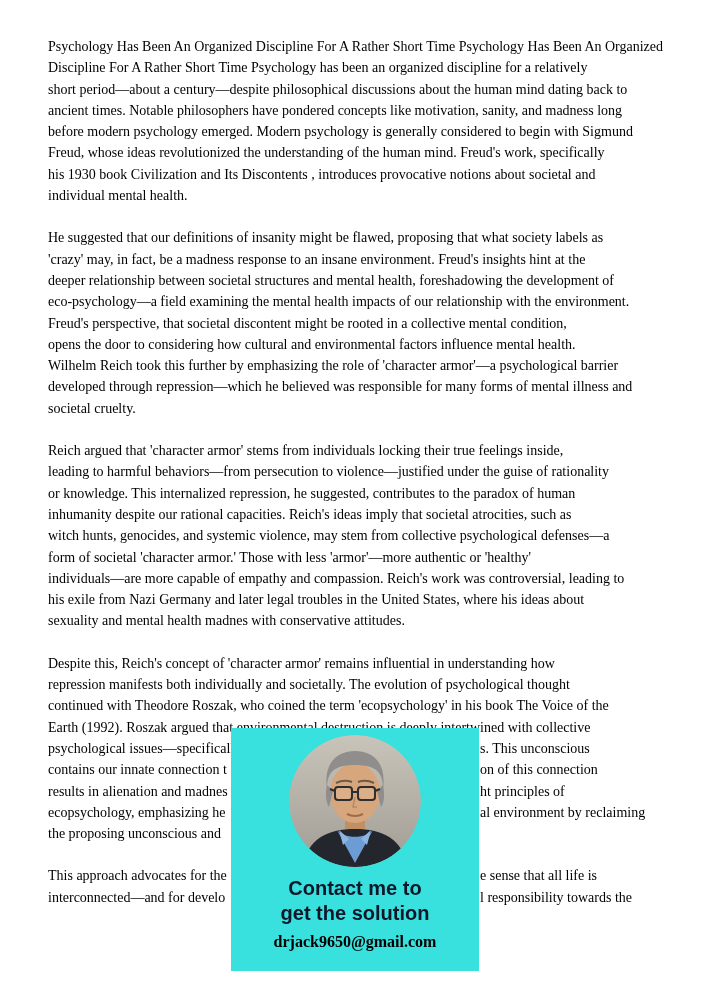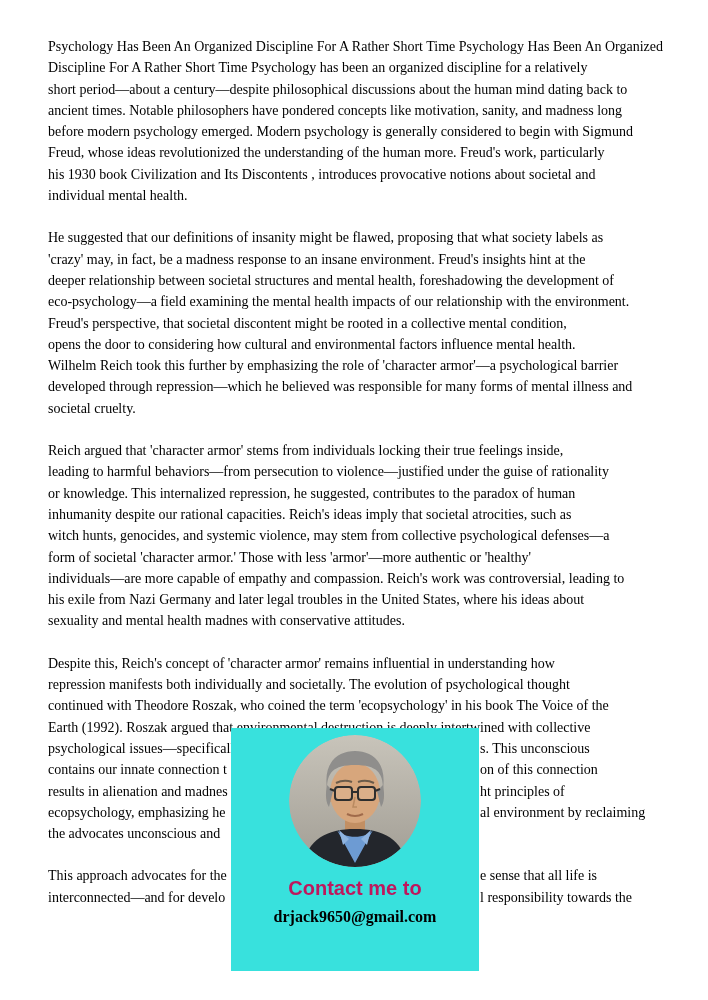--- a/index.html
+++ b/index.html
@@ -73,21 +73,21 @@
 
 <div class="page">
 
   <div class="text-flow" id="text-container">
       <div class="paragraph">
         <div class="line">Psychology Has Been An Organized Discipline For A Rather Short Time Psychology Has Been An Organized</div>
         <div class="line">Discipline For A Rather Short Time Psychology has been an organized discipline for a relatively</div>
         <div class="line">short period—about a century—despite philosophical discussions about the human mind dating back to</div>
         <div class="line">ancient times. Notable philosophers have pondered concepts like motivation, sanity, and madness long</div>
         <div class="line">before modern psychology emerged. Modern psychology is generally considered to begin with Sigmund</div>
-        <div class="line">Freud, whose ideas revolutionized the understanding of the human more. Freud's work, particularly</div>
+        <div class="line">Freud, whose ideas revolutionized the understanding of the human mind. Freud's work, specifically</div>
         <div class="line">his 1930 book Civilization and Its Discontents , introduces provocative notions about societal and</div>
         <div class="line">individual mental health.</div>
       </div>
       <div class="paragraph">
         <div class="line">He suggested that our definitions of insanity might be flawed, proposing that what society labels as</div>
         <div class="line">'crazy' may, in fact, be a madness response to an insane environment. Freud's insights hint at the</div>
         <div class="line">deeper relationship between societal structures and mental health, foreshadowing the development of</div>
         <div class="line">eco-psychology—a field examining the mental health impacts of our relationship with the environment.</div>
         <div class="line">Freud's perspective, that societal discontent might be rooted in a collective mental condition,</div>
         <div class="line">opens the door to considering how cultural and environmental factors influence mental health.</div>
@@ -108,21 +108,21 @@
       </div>
       <div class="paragraph">
         <div class="line">Despite this, Reich's concept of 'character armor' remains influential in understanding how</div>
         <div class="line">repression manifests both individually and societally. The evolution of psychological thought</div>
         <div class="line">continued with Theodore Roszak, who coined the term 'ecopsychology' in his book The Voice of the</div>
         <div class="line">Earth (1992). Roszak argued that environmental destruction is deeply intertwined with collective</div>
         <div class="line"><span>psychological issues—specifically</span><span class="right-frag">s. This unconscious</span></div>
         <div class="line"><span>contains our innate connection t</span><span class="right-frag">on of this connection</span></div>
         <div class="line"><span>results in alienation and madnes</span><span class="right-frag">ht principles of</span></div>
         <div class="line"><span>ecopsychology, emphasizing he</span><span class="right-frag">al environment by reclaiming</span></div>
-        <div class="line"><span>the advocates unconscious and</span><span class="right-frag"></span></div>
+        <div class="line"><span>the proposing unconscious and</span><span class="right-frag"></span></div>
       </div>
       <div class="paragraph">
         <div class="line"><span>This approach advocates for the</span><span class="right-frag">e sense that all life is</span></div>
         <div class="line"><span>interconnected—and for develo</span><span class="right-frag">l responsibility towards the</span></div>
       </div>
     </div>
 
   <div class="overlay-card" id="overlay-card" style="background: rgb(56, 225, 221);">
     <div class="avatar">
       <svg width="132" height="132" viewBox="0 0 132 132" xmlns="http://www.w3.org/2000/svg">
@@ -155,19 +155,20 @@
           </g>
           <path d="M66,62 l-2,10 l4,0" stroke="#b98a60" stroke-width="1.5" fill="none"></path>
           <path d="M58,79 q8,4 16,0" stroke="#a06a4a" stroke-width="2" fill="none"></path>
           <path d="M14,132 C18,104 38,94 66,94 C94,94 114,104 118,132 Z" fill="#23262c"></path>
           <path d="M48,95 L66,128 L84,95 C78,104 54,104 48,95 Z" fill="#6d9bd3"></path>
           <path d="M50,95 L60,104 L54,110 Z" fill="#8fb4e0"></path>
           <path d="M82,95 L72,104 L78,110 Z" fill="#8fb4e0"></path>
         </g>
       </svg>
     </div>
-    <div class="contact-heading" id="contact-heading" style="color: #be185d;">
+    <div class="contact-heading" id="contact-heading" style="color: #0f172a;">
       <div>Contact me to</div>
+      <div>get the solution</div>
     </div>
     <div class="contact-email">drjack9650@gmail.com</div>
   </div>
 
 </div>
 
 </body></html>

